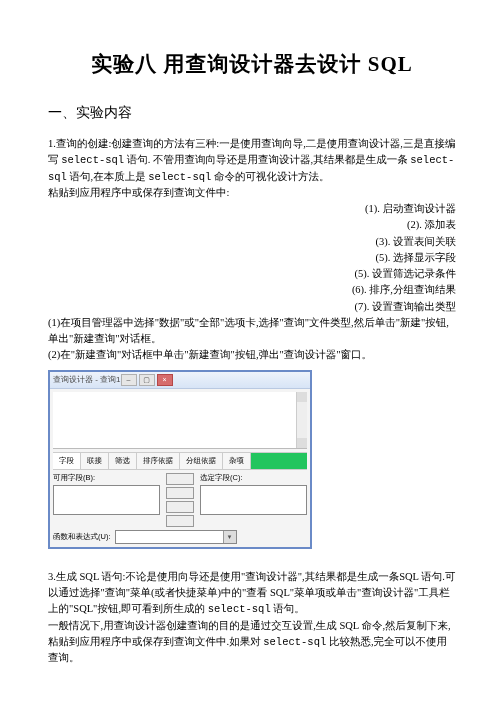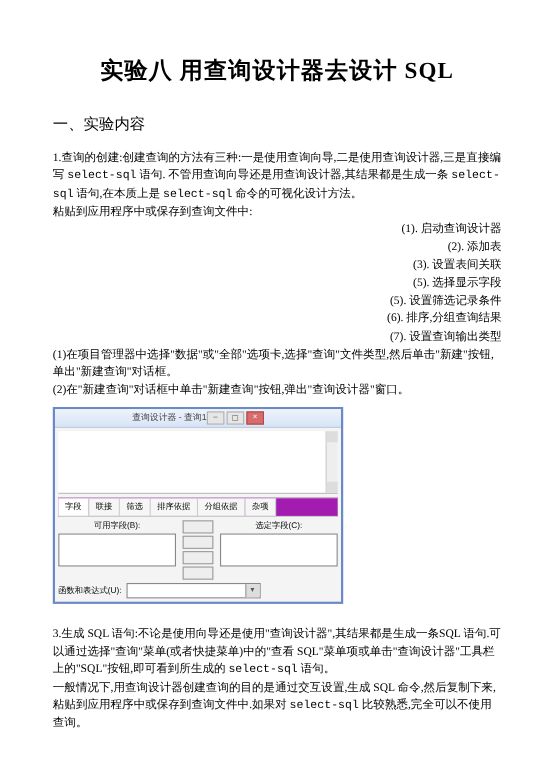--- a/index.html
+++ b/index.html
@@ -50,21 +50,21 @@
     border: 2px solid #6a8ac7;
     background: #f4f4f4;
     font-family: "SimSun","宋体",sans-serif;
   }
   .shot-title {
     height: 16px;
     background: linear-gradient(#eef3fb,#d7e4f6);
     border-bottom: 1px solid #b9c9e2;
     display: flex;
     align-items: center;
-    justify-content: center;
+    justify-content: flex-start;
     padding: 0 3px;
     font-size: 8px;
     color: #444;
   }
   .shot-title .wbtns {
     display: flex;
     gap: 2px;
   }
   .wbtn {
     width: 14px;
@@ -89,42 +89,41 @@
     position:absolute; right:0; top:0; width:10px; height:100%;
     background:#eee; border-left:1px solid #ccc;
   }
   .vscroll::before, .vscroll::after{
     content:""; position:absolute; left:0; width:10px; height:10px;
     background:#ddd;
   }
   .vscroll::before{top:0;} .vscroll::after{bottom:0;}
   .tabrow {
     display:flex;
-    background:#a21caf;
+    background:#22c55e;
     font-size:7.5px;
     border-top:1px solid #ccc;
     border-bottom:1px solid #ccc;
     margin:0 3px;
   }
   .tabrow .tab{
     padding:3px 6px;
     border-right:1px solid #ccc;
     background:#f6f6f6;
     white-space:nowrap;
   }
   .tabrow .tab.active{background:#fff;}
   .midrow{
     display:flex;
     margin:3px;
     gap:6px;
     font-size:7.5px;
   }
   .midbox{
     flex:1;
-    text-align:center;
   }
   .midbox .lbl{ margin-bottom:2px; }
   .listbox{
     height:28px;
     background:#fff;
     border:1px solid #888;
   }
   .btncol{
     display:flex;
     flex-direction:column;

